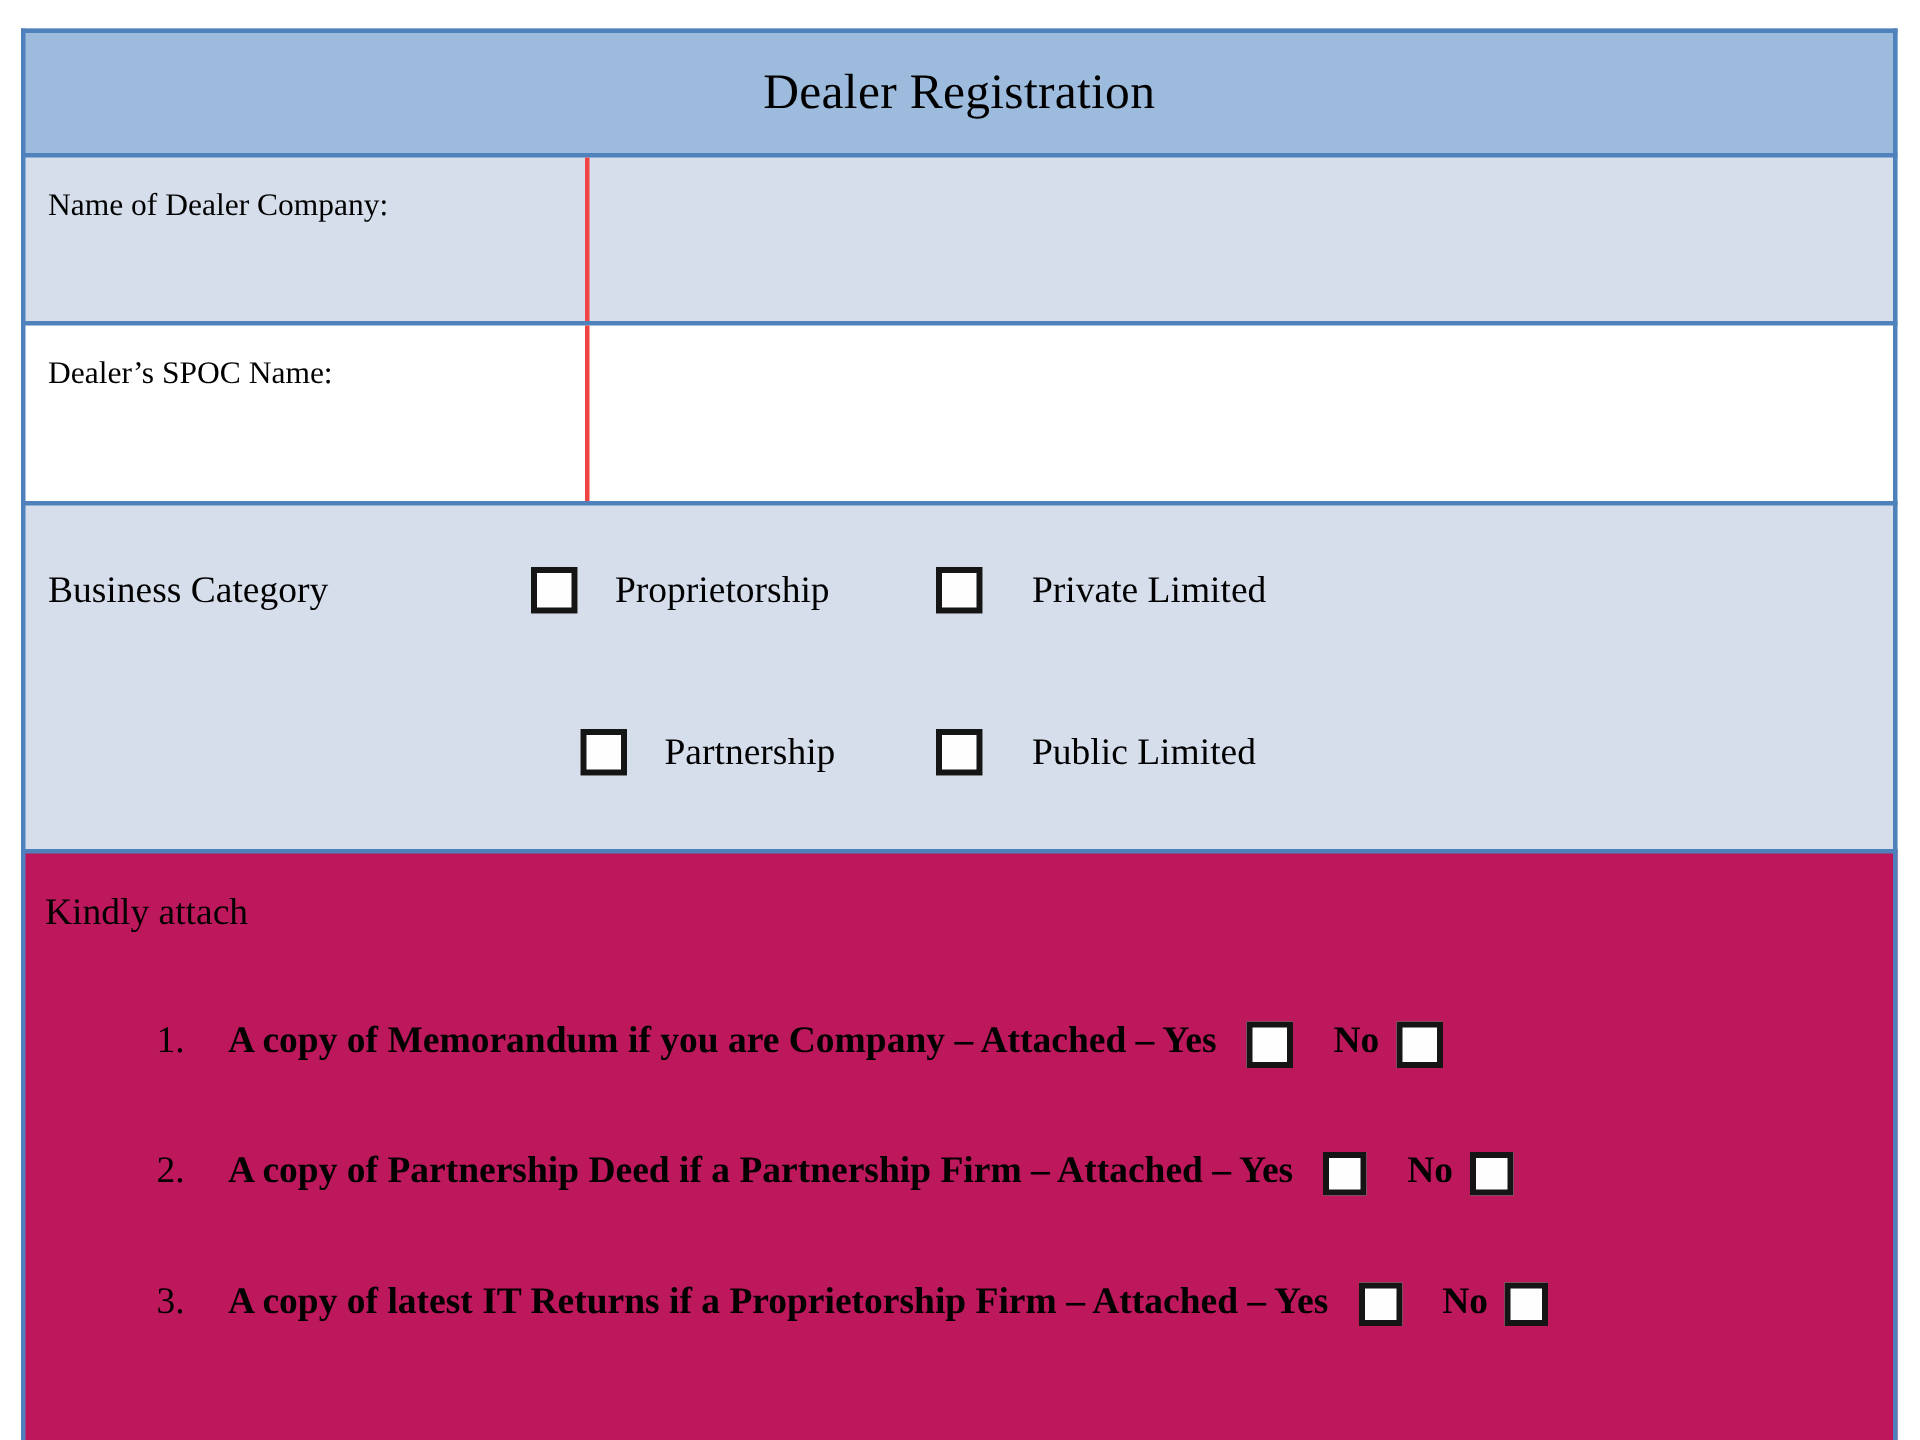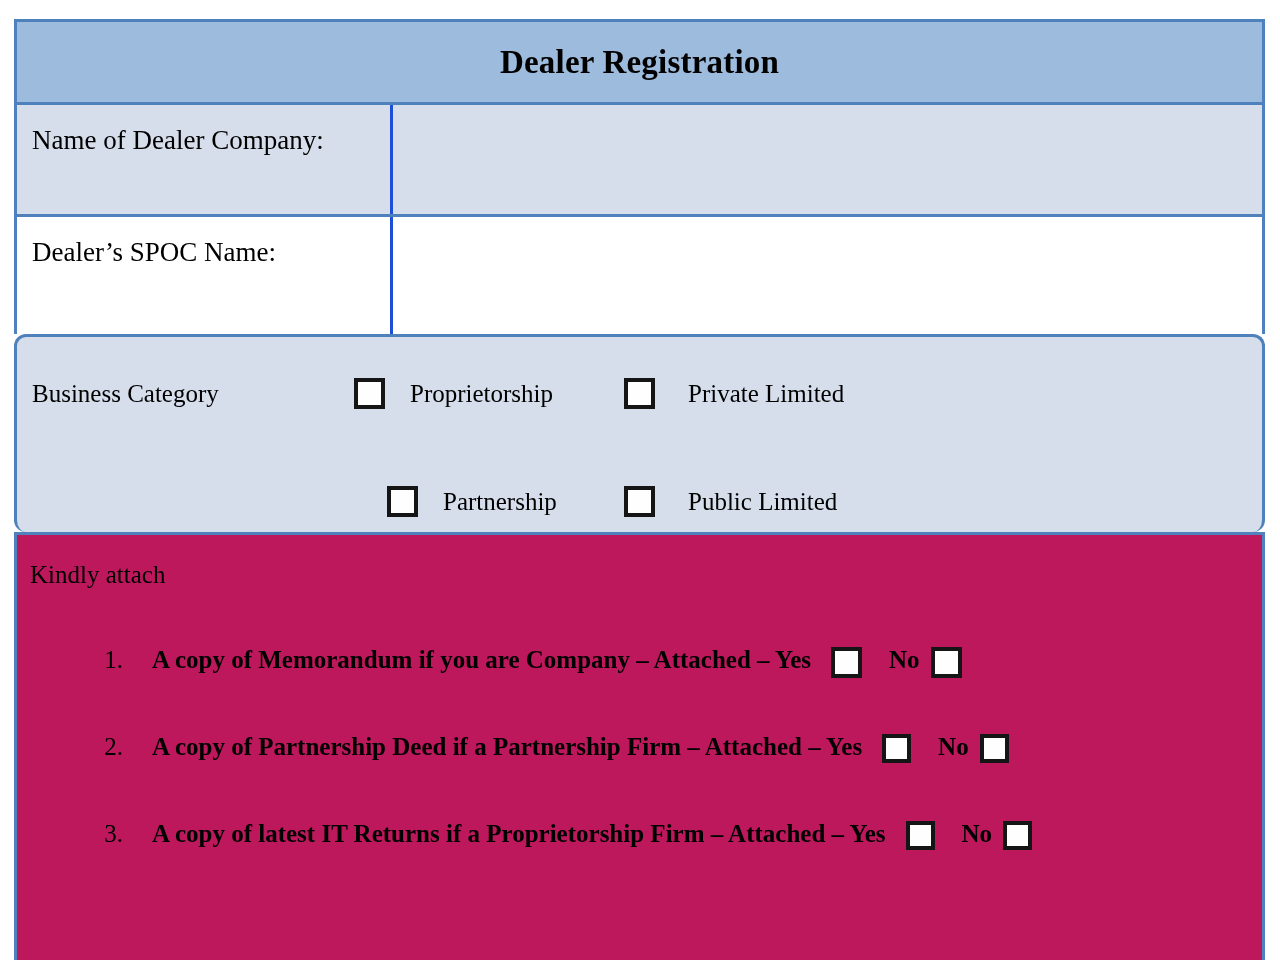--- a/index.html
+++ b/index.html
@@ -45,35 +45,35 @@
 
   
   .header-row {
     height: 83px;
     background: #9DBBDC;
     align-items: center;
     justify-content: center;
   }
   .form-title {
     font-size: 33px;
-    font-weight: bold;
+    font-weight: normal;
     letter-spacing: 0.2px;
     color: #000000;
     text-align: center;
     line-height: 1;
   }
 
   
   .label-cell {
     box-sizing: border-box;
     width: 376px;
     flex: 0 0 376px;
     padding: 19px 0 0 15px;
-    border-right: 3px solid #1d4ed8;
-    font-size: 27px;
+    border-right: 3px solid #ef4444;
+    font-size: 21px;
     line-height: 1.2;
   }
   .value-cell {
     box-sizing: border-box;
     flex: 1 1 auto;
     padding: 19px 10px 0 12px;
     font-size: 25px;
     line-height: 1.2;
   }
 
@@ -81,25 +81,24 @@
     height: 112px;
     background: #D6DEEC;
   }
   .row-spoc {
     height: 120px;
     background: #FFFFFF;
   }
 
   
   .row-category {
-    height: 198px;
+    height: 232px;
     background: #D6DEEC;
     display: block;
     padding: 0;
-    border-radius: 12px;
   }
   .category-inner {
     position: relative;
     height: 100%;
   }
   .category-label {
     position: absolute;
     left: 15px;
     top: 44px;
     font-size: 25px;

